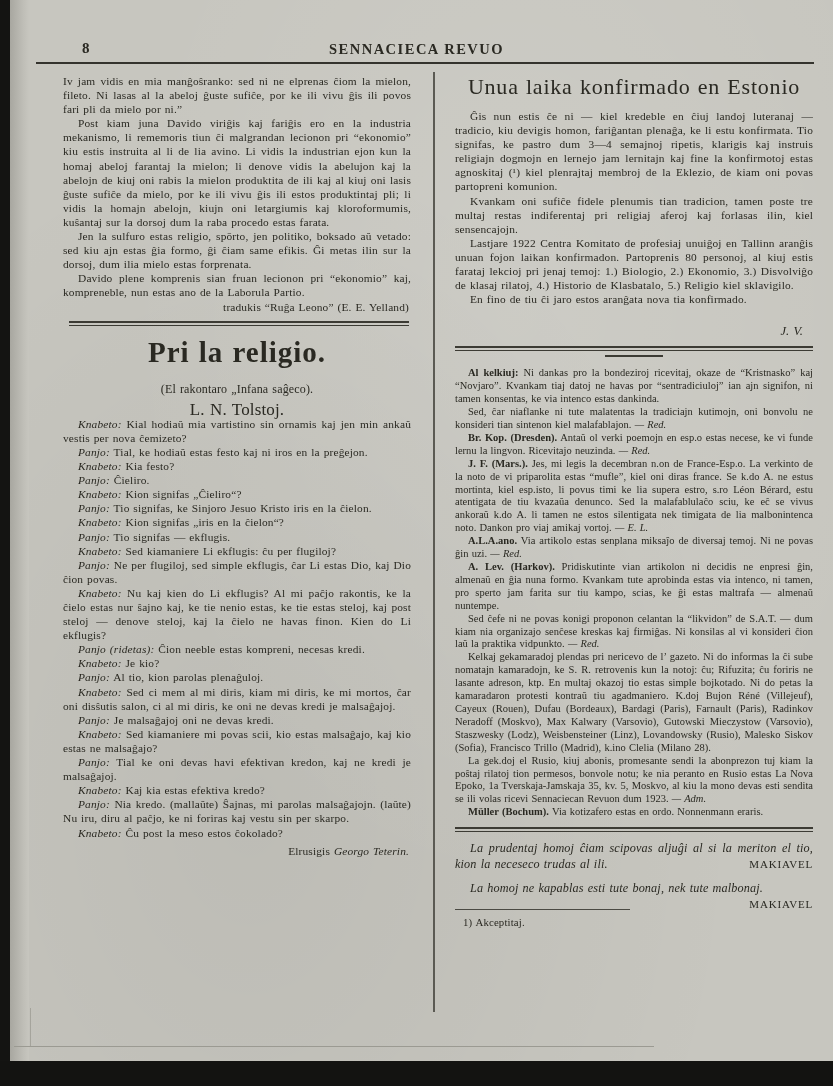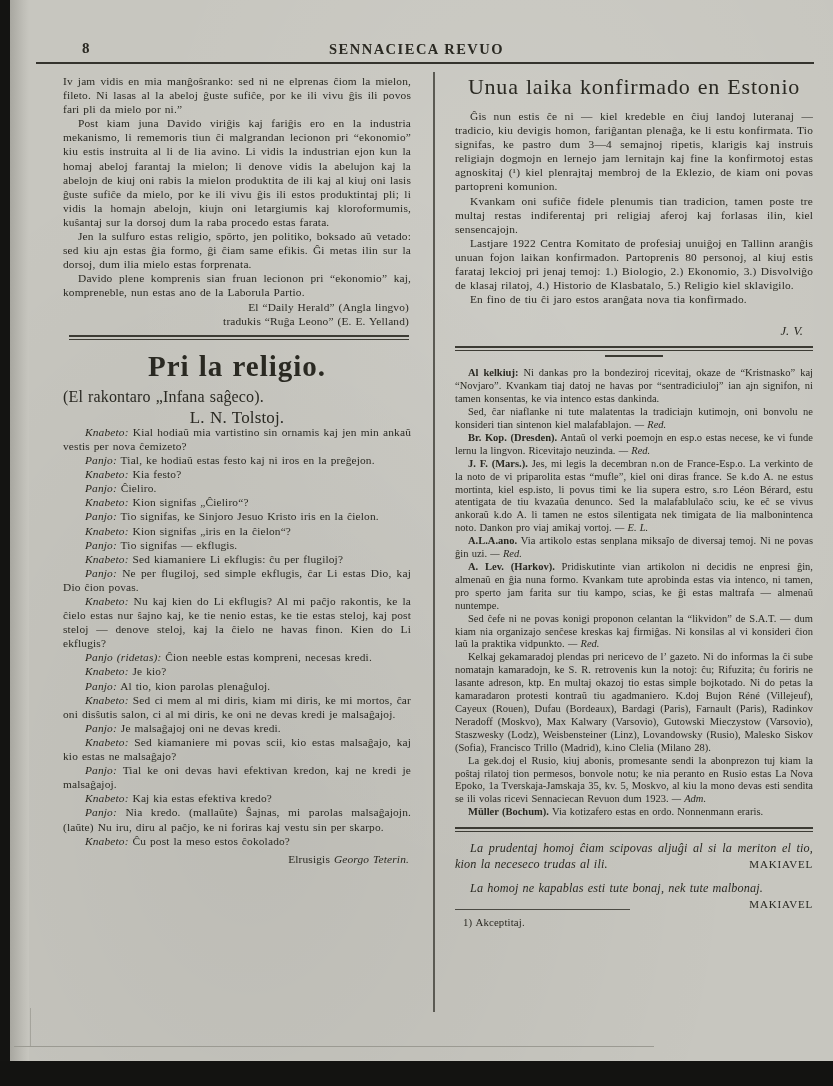--- a/index.html
+++ b/index.html
@@ -32,24 +32,24 @@
   .col-right { left:455px; width:358px; height:994px; }
 
   p { margin:0; text-indent:15px; }
   .noindent { text-indent:0; }
 
   .credit { text-align:right; text-indent:0; padding-right:2px; }
   .rule-double { border-top:2px solid #3c3b34; border-bottom:1px solid #3c3b34; height:2px; }
   .rule-credit { margin:7px 2px 6px 6px; }
 
   .art-title   { text-align:center; text-indent:0; font-size:29px; line-height:32px; margin-top:10px; letter-spacing:1px; font-weight:700; }
-  .art-subtitle{ text-align:left; text-indent:0; font-size:16px; margin-top:8px; }
+  .art-subtitle{ text-align:center; text-indent:0; font-size:12px; margin-top:14px; }
   .art-author  { text-align:center; text-indent:0; font-size:17px; margin-top:7px; }
   .art-subhead { text-align:center; text-indent:0; font-size:11.5px; margin:6px 0 7px; }
-  .speaker { font-style:italic;margin-left:7px; }
+  .speaker { font-style:italic; }
   .closing { text-align:right; text-indent:0; margin-top:4px; padding-right:2px; }
   .italic { font-style:italic;text-align:right; }
 
   .est-title { text-align:center; text-indent:0; font-size:22px; line-height:26px; margin-bottom:9px; letter-spacing:0.8px; font-weight:400; }
   .sig-right { text-align:right; text-indent:0; font-style:italic; padding-right:10px; font-size:12.5px; margin-top:18px; }
 
   .rule-kor-top { margin:8px 0 4px; }
   .kor-title { text-align:center; text-indent:0; font-size:25px; line-height:30px; letter-spacing:7px; font-weight:400; margin-top:4px; }
   .kor-title-rule { width:58px; height:2px; background:#3c3b34; margin:3px auto 10px; }
   .kor p { font-size:10.5px; line-height:12.9px; letter-spacing:0; word-spacing:0.6px; text-indent:13px; }
@@ -74,21 +74,20 @@
   <div class="header-title">SENNACIECA REVUO</div>
   <div class="header-rule"></div>
 
   <div class="col-divider"></div>
 
   <div class="col col-left">
     <p class="noindent">Iv jam vidis en mia manĝoŝranko: sed ni ne elprenas ĉiom la mielon, fileto. Ni lasas al la abeloj ĝuste sufiĉe, por ke ili vivu ĝis ili povos fari pli da mielo por ni.”</p>
     <p>Post kiam juna Davido viriĝis kaj fariĝis ero en la industria mekanismo, li rememoris tiun ĉi malgrandan lecionon pri “ekonomio” kiu estis instruita al li de lia avino. Li vidis la industrian ejon kun la homaj abeloj farantaj la mielon; li denove vidis la abelujon kaj la abelojn de kiuj oni rabis la mielon produktita de ili kaj al kiuj oni lasis ĝuste sufiĉe da mielo, por ke ili vivu ĝis ili estos produktintaj pli; li vidis la homajn abelojn, kiujn oni letargiumis kaj kloroformumis, kuŝantaj sur la dorsoj dum la raba procedo estas farata.</p>
     <p>Jen la sulfuro estas religio, spōrto, jen politiko, boksado aŭ vetado: sed kiu ajn estas ĝia formo, ĝi ĉiam same efikis. Ĝi metas ilin sur la dorsoj, dum ilia mielo estas forprenata.</p>
     <p>Davido plene komprenis sian fruan lecionon pri “ekonomio” kaj, kompreneble, nun estas ano de la Laborula Partio.</p>
-    <p class="credit">El “Daily Herald” (Angla lingvo)</p>
     <p class="credit">tradukis “Ruĝa Leono” (E. E. Yelland)</p>
 
     <div class="rule-double rule-credit"></div>
 
     <p class="art-title">Pri la religio.</p>
     <p class="art-subtitle">(El rakontaro „Infana saĝeco).</p>
     <p class="art-author">L. N. Tolstoj.</p>
 
     <p><span class="speaker">Knabeto:</span> <span>Kial hodiaŭ mia vartistino sin ornamis kaj jen min ankaŭ vestis per nova ĉemizeto?</span></p>
     <p><span class="speaker">Panjo:</span> <span>Tial, ke hodiaŭ estas festo kaj ni iros en la preĝejon.</span></p>

